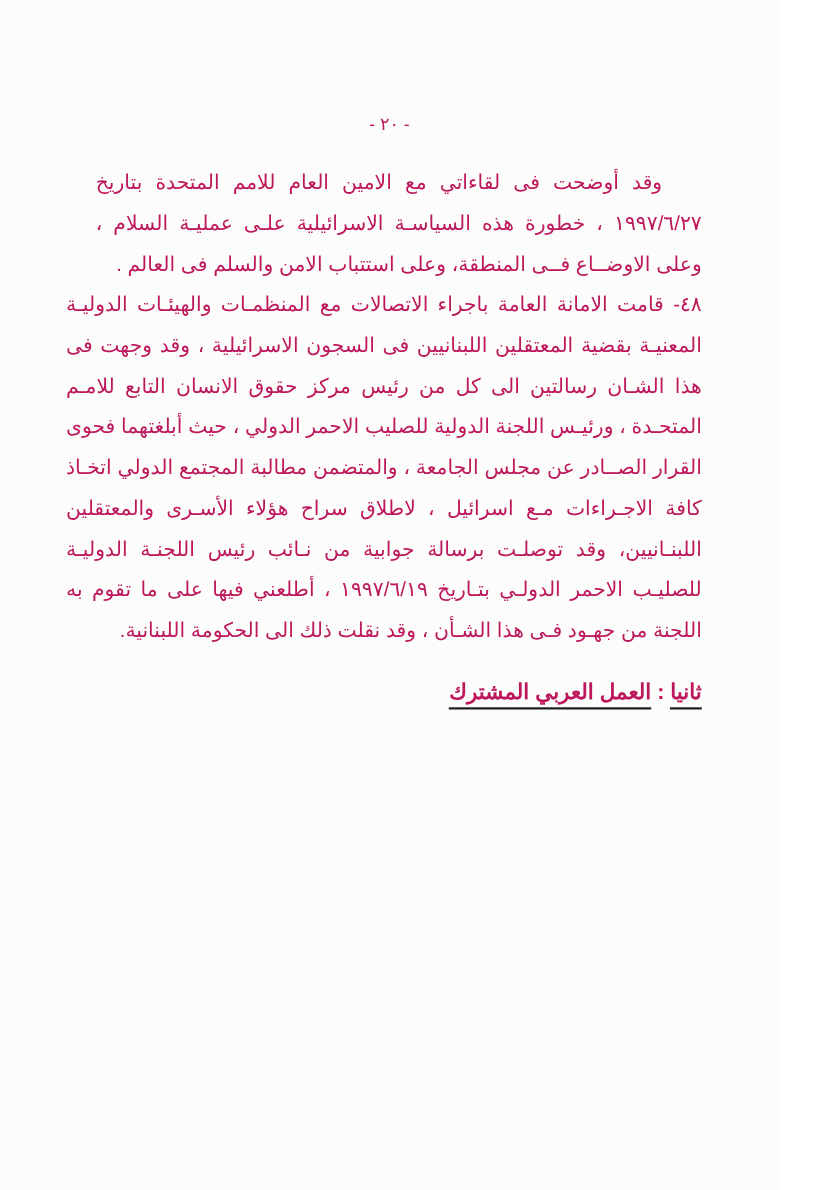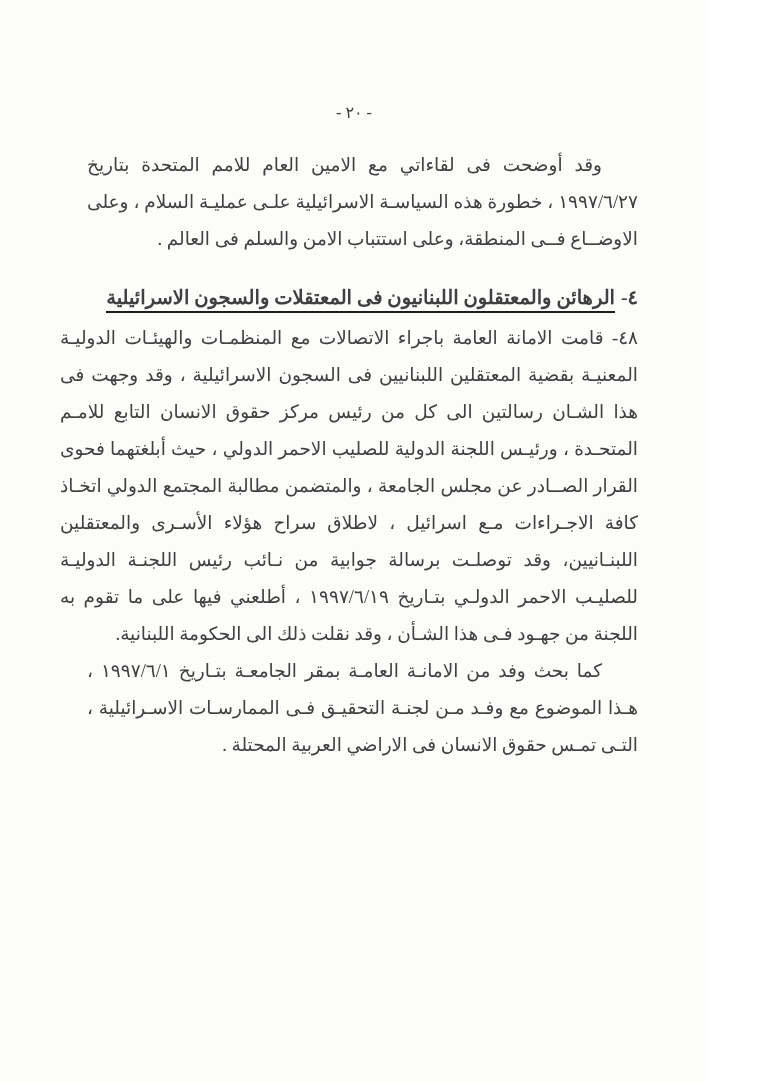--- a/index.html
+++ b/index.html
@@ -5,22 +5,22 @@
   html, body {
     margin: 0;
     padding: 0;
     background: #ffffff;
   }
   .page {
     position: relative;
     width: 708px;
     height: 1082px;
     background: #fcfcfa;
-    font-family: Liberation Serif, serif;
-    color: #404040;
+    font-family: Liberation Sans, sans-serif;
+    color: #be185d;
     overflow: hidden;
   }
   .page-number {
     position: absolute;
     top: 103px;
     left: 0;
     width: 100%;
     text-align: center;
     font-size: 16px;
     letter-spacing: 3px;
@@ -66,22 +66,21 @@
 <body>
 
 <div class="page">
 
   <div class="page-number">- ٢٠ -</div>
 
   <div class="doc">
 
     <p class="indent-first">وقد أوضحت فى لقاءاتي مع الامين العام للامم المتحدة بتاريخ ١٩٩٧/٦/٢٧ ، خطورة هذه السياسـة الاسرائيلية علـى عمليـة السلام ، وعلى الاوضــاع فــى المنطقة، وعلى استتباب الامن والسلم فى العالم .</p>
 
-    <h2 class="section-heading"><span class="sec-num">٤-</span><span class="underlined">الرهائن والمعتقلون اللبنانيون فى المعتقلات والسجون الاسرائيلية</span></h2>
 
     <p>٤٨- قامت الامانة العامة باجراء الاتصالات مع المنظمـات والهيئـات الدوليـة المعنيـة بقضية المعتقلين اللبنانيين فى السجون الاسرائيلية ، وقد وجهت فى هذا الشـان رسالتين الى كل من رئيس مركز حقوق الانسان التابع للامـم المتحـدة ، ورئيـس اللجنة الدولية للصليب الاحمر الدولي ، حيث أبلغتهما فحوى القرار الصــادر عن مجلس الجامعة ، والمتضمن مطالبة المجتمع الدولي اتخـاذ كافة الاجـراءات مـع اسرائيل ، لاطلاق سراح هؤلاء الأسـرى والمعتقلين اللبنـانيين، وقد توصلـت برسالة جوابية من نـائب رئيس اللجنـة الدوليـة للصليـب الاحمر الدولـي بتـاريخ ١٩٩٧/٦/١٩ ، أطلعني فيها على ما تقوم به اللجنة من جهـود فـى هذا الشـأن ، وقد نقلت ذلك الى الحكومة اللبنانية.</p>
 
-    <p class="indent-first">كما بحث وفد من الامانـة العامـة بمقر الجامعـة بتـاريخ ١٩٩٧/٦/١ ، هـذا الموضوع مع وفـد مـن لجنـة التحقيـق فـى الممارسـات الاسـرائيلية ، التـى تمـس حقوق الانسان فى الاراضي العربية المحتلة .</p>
 
+    <h2 class="section-heading heading-second"><span class="underlined">ثانيا</span><span> : </span><span class="underlined">العمل العربي المشترك</span></h2>
 
 
   </div>
 </div>
 
 </body></html>

